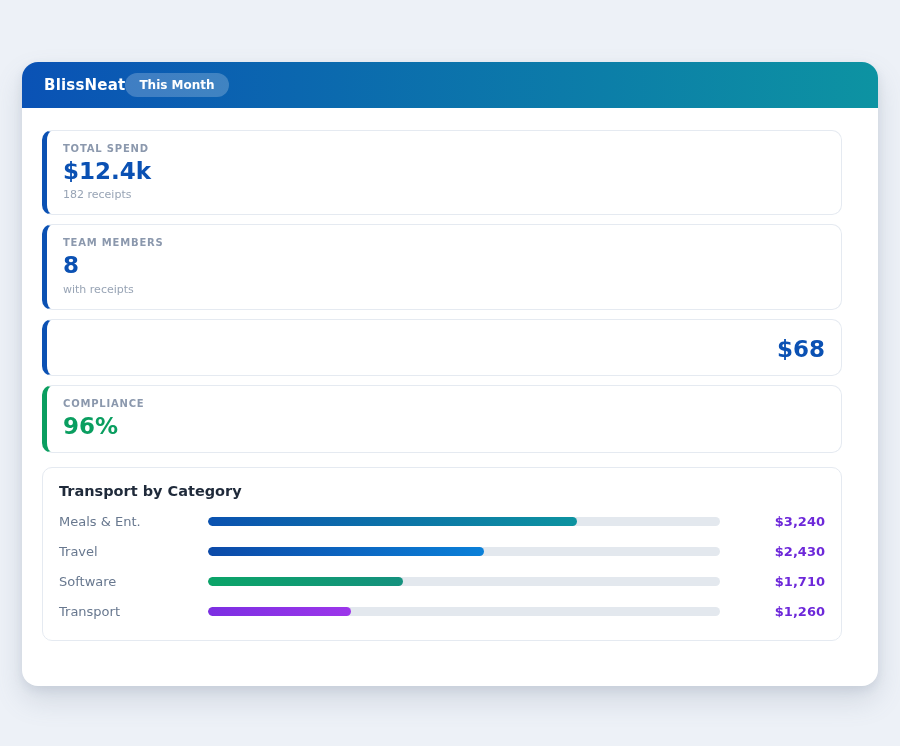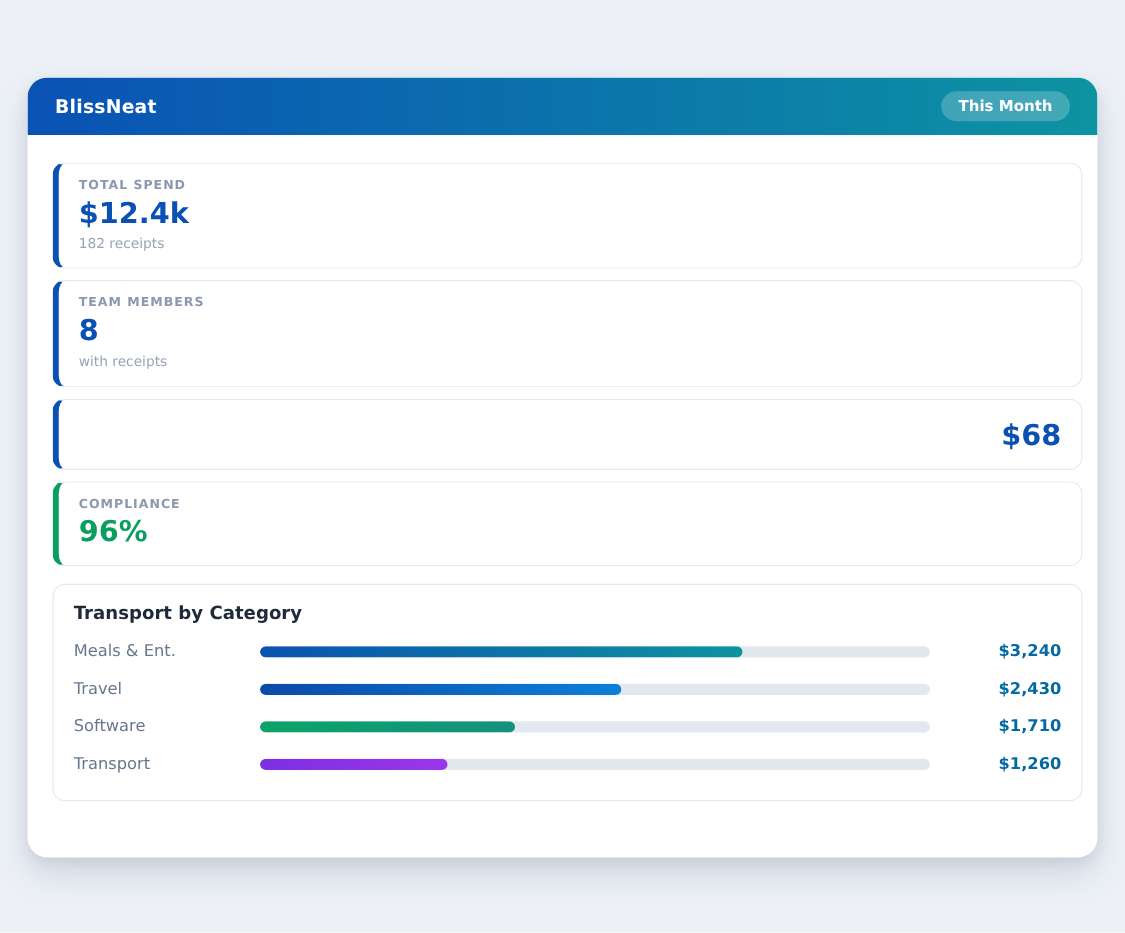--- a/index.html
+++ b/index.html
@@ -10,49 +10,49 @@
     position:relative;
     overflow:hidden;
   }
   .app-card {
     position:absolute; left:22px; top:62px; width:856px; height:624px;
     background:#ffffff; border-radius:16px;
     box-shadow:0 14px 28px rgba(100,116,139,.20), 0 4px 10px rgba(100,116,139,.12);
     overflow:hidden;
   }
   .app-header {
-    height:46px; display:flex; align-items:center; justify-content:space-between;
+    height:46px; display:flex; align-items:center; 
     padding:0 22px;
     background:linear-gradient(90deg,#0a52b5 0%,#0d93a2 100%);
   }
   .app-title { color:#ffffff; font-size:15px; font-weight:bold; letter-spacing:.2px; }
   .period-badge {
     background:rgba(255,255,255,.22); color:#ffffff;
     font-size:12px; font-weight:bold; padding:5px 14px; border-radius:999px;
     border:none; cursor:pointer; font-family:inherit;
   }
-  .content { padding:22px 12px 0 20px; }
+  .content { padding:22px 36px 0 20px; }
   .stat-card {
     background:#ffffff; border:1px solid #e5eaf1; border-radius:10px;
     padding:12px 16px 13px 16px; margin-bottom:9px;
     border-left-width:5px; border-left-style:solid;
   }
   .stat-label { font-size:10px; font-weight:bold; letter-spacing:.8px; color:#8b98ad; text-transform:uppercase; }
   .stat-value { font-size:23px; font-weight:bold; margin-top:5px; line-height:1.1; }
   .stat-sub { font-size:11px; color:#98a4b5; margin-top:4px; }
   .chart-card {
     background:#ffffff; border:1px solid #e5eaf1; border-radius:10px;
     margin-top:14px; padding:15px 16px 21px 16px;
   }
   .chart-title { font-size:14.5px; font-weight:bold; color:#1f2a3a; }
   .chart-row { display:flex; align-items:center; margin-top:15px;gap:29px; }
   .chart-row-label { width:120px; font-size:13px; color:#68788f; flex:0 0 auto; }
   .chart-track { flex:1 1 auto; height:9px; border-radius:5px; background:#e3e8ee; overflow:hidden; }
   .chart-fill { height:100%; border-radius:5px; }
-  .chart-row-value { width:76px; flex:0 0 auto; text-align:right; font-size:13px; font-weight:bold; color:#0369a1; }
+  .chart-row-value { width:76px; flex:0 0 auto; text-align:right; font-size:13px; font-weight:bold; color:#6d28d9; }
 </style>
 </head>
 <body>
 
 <div class="app-card">
   <div class="app-header">
     <span class="app-title">BlissNeat</span>
     <button class="period-badge">This Month</button>
   </div>
   <div class="content">

